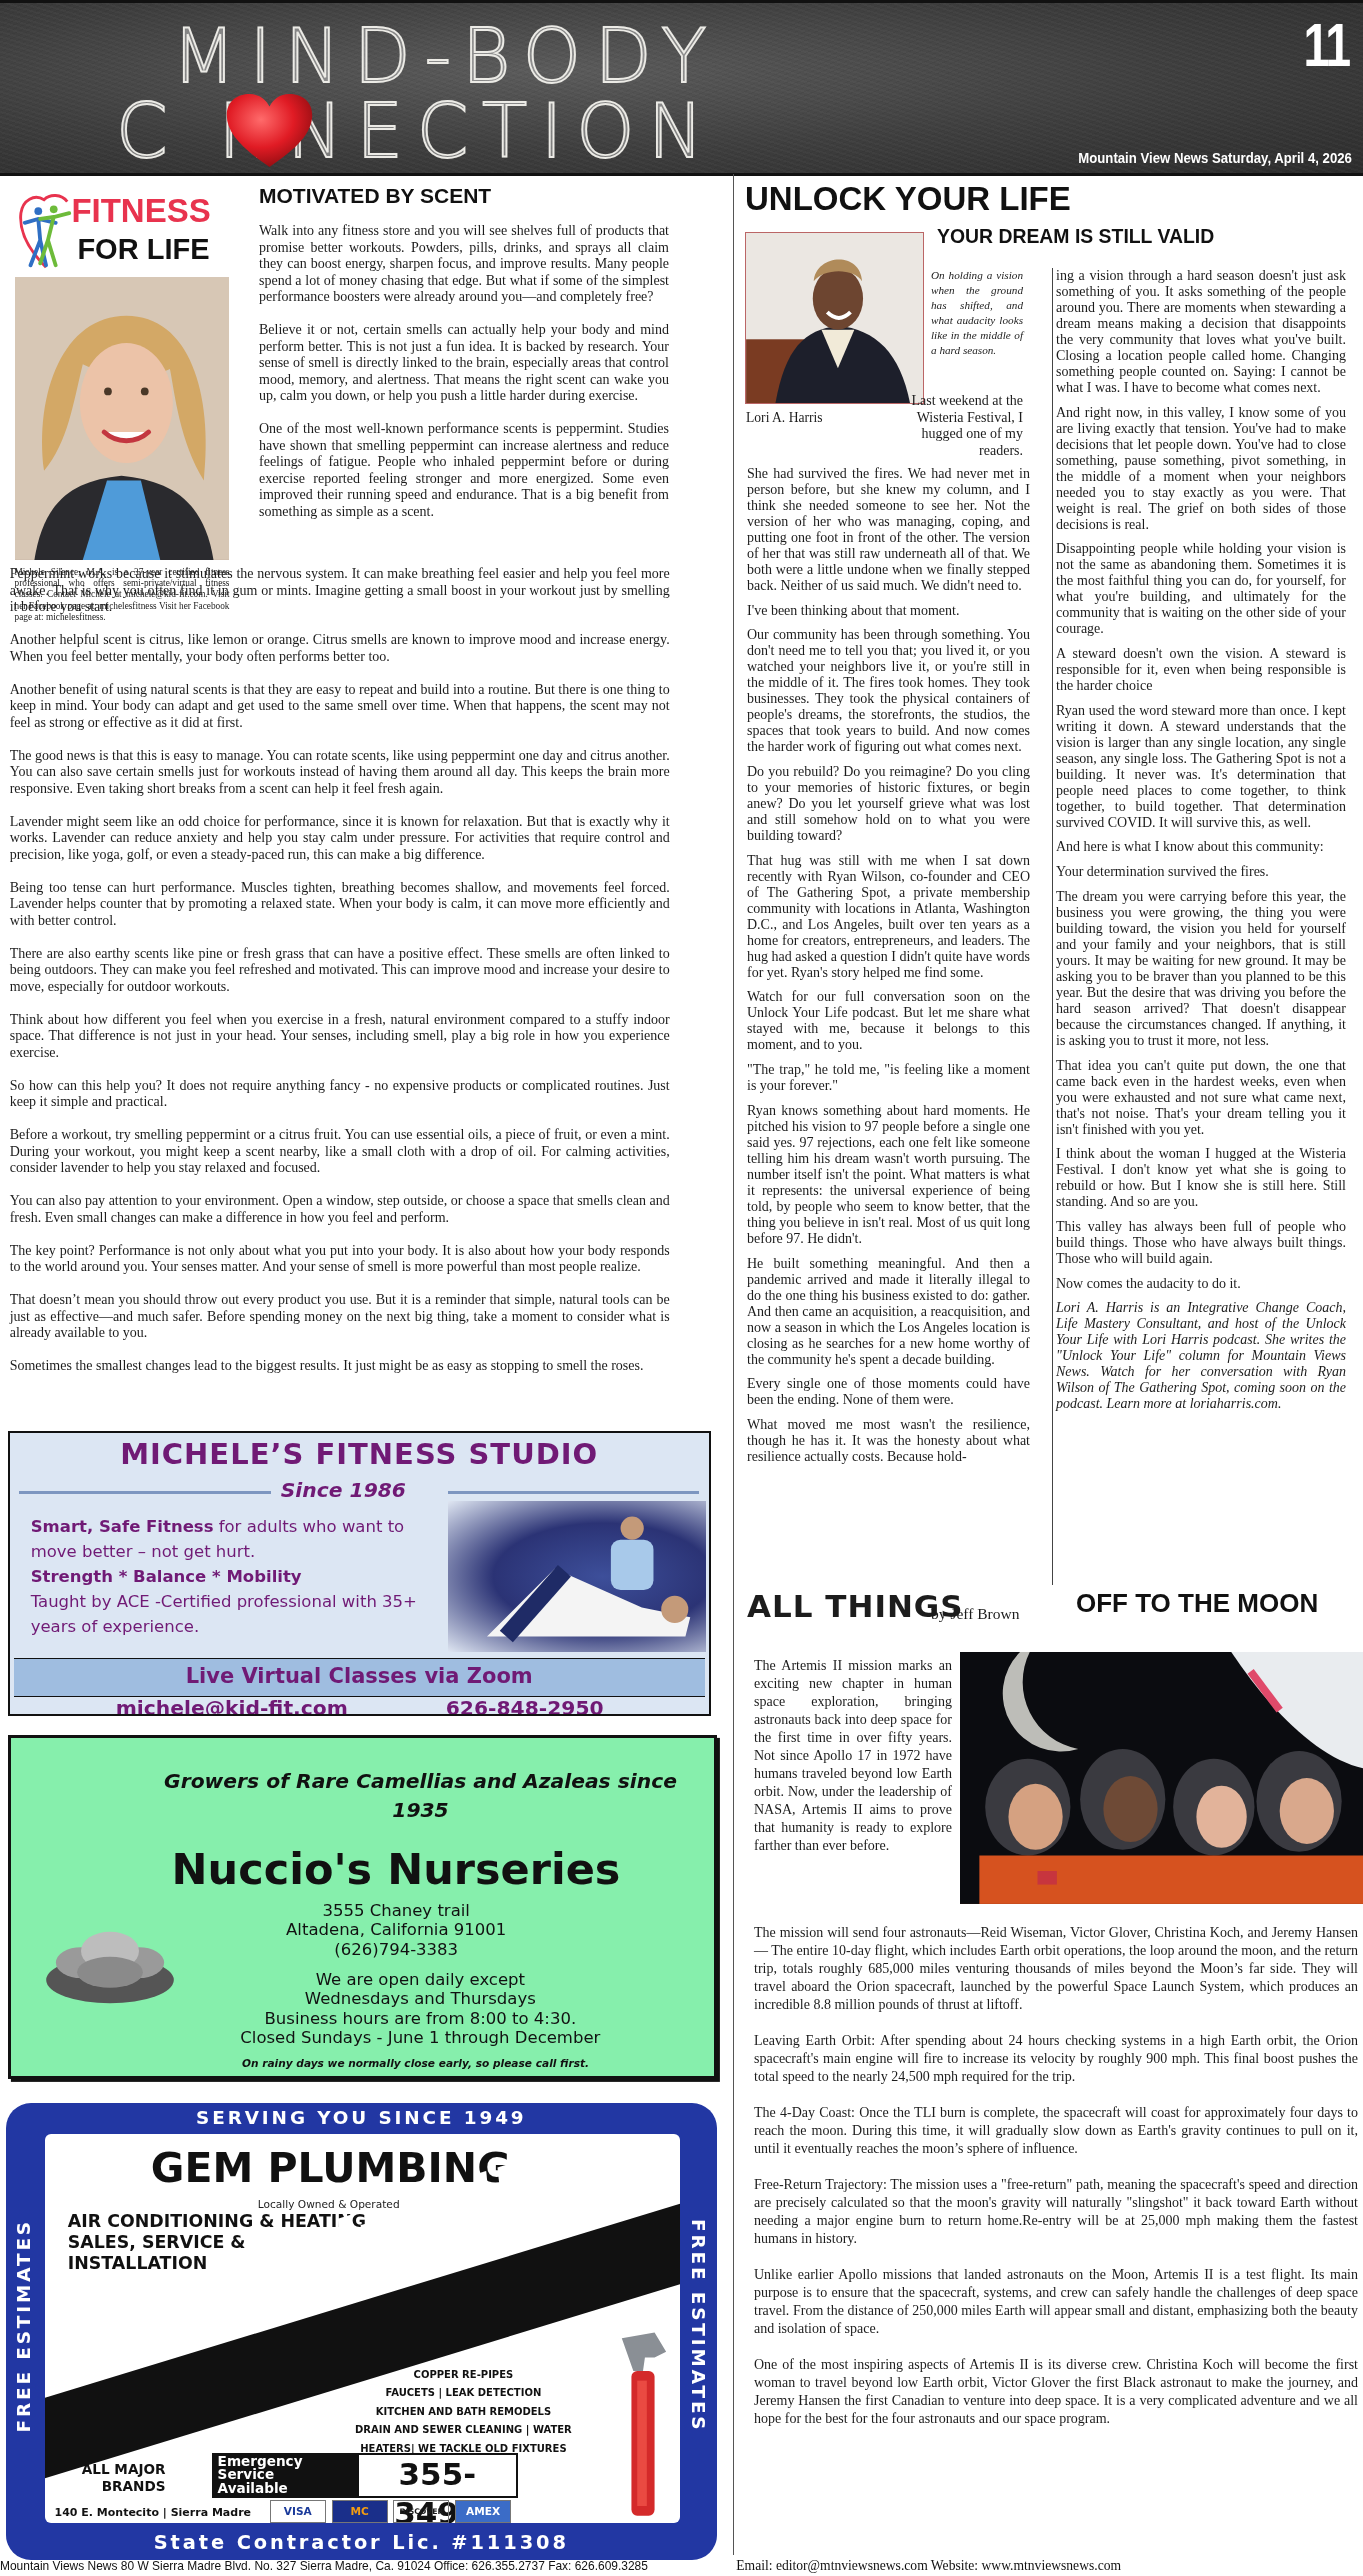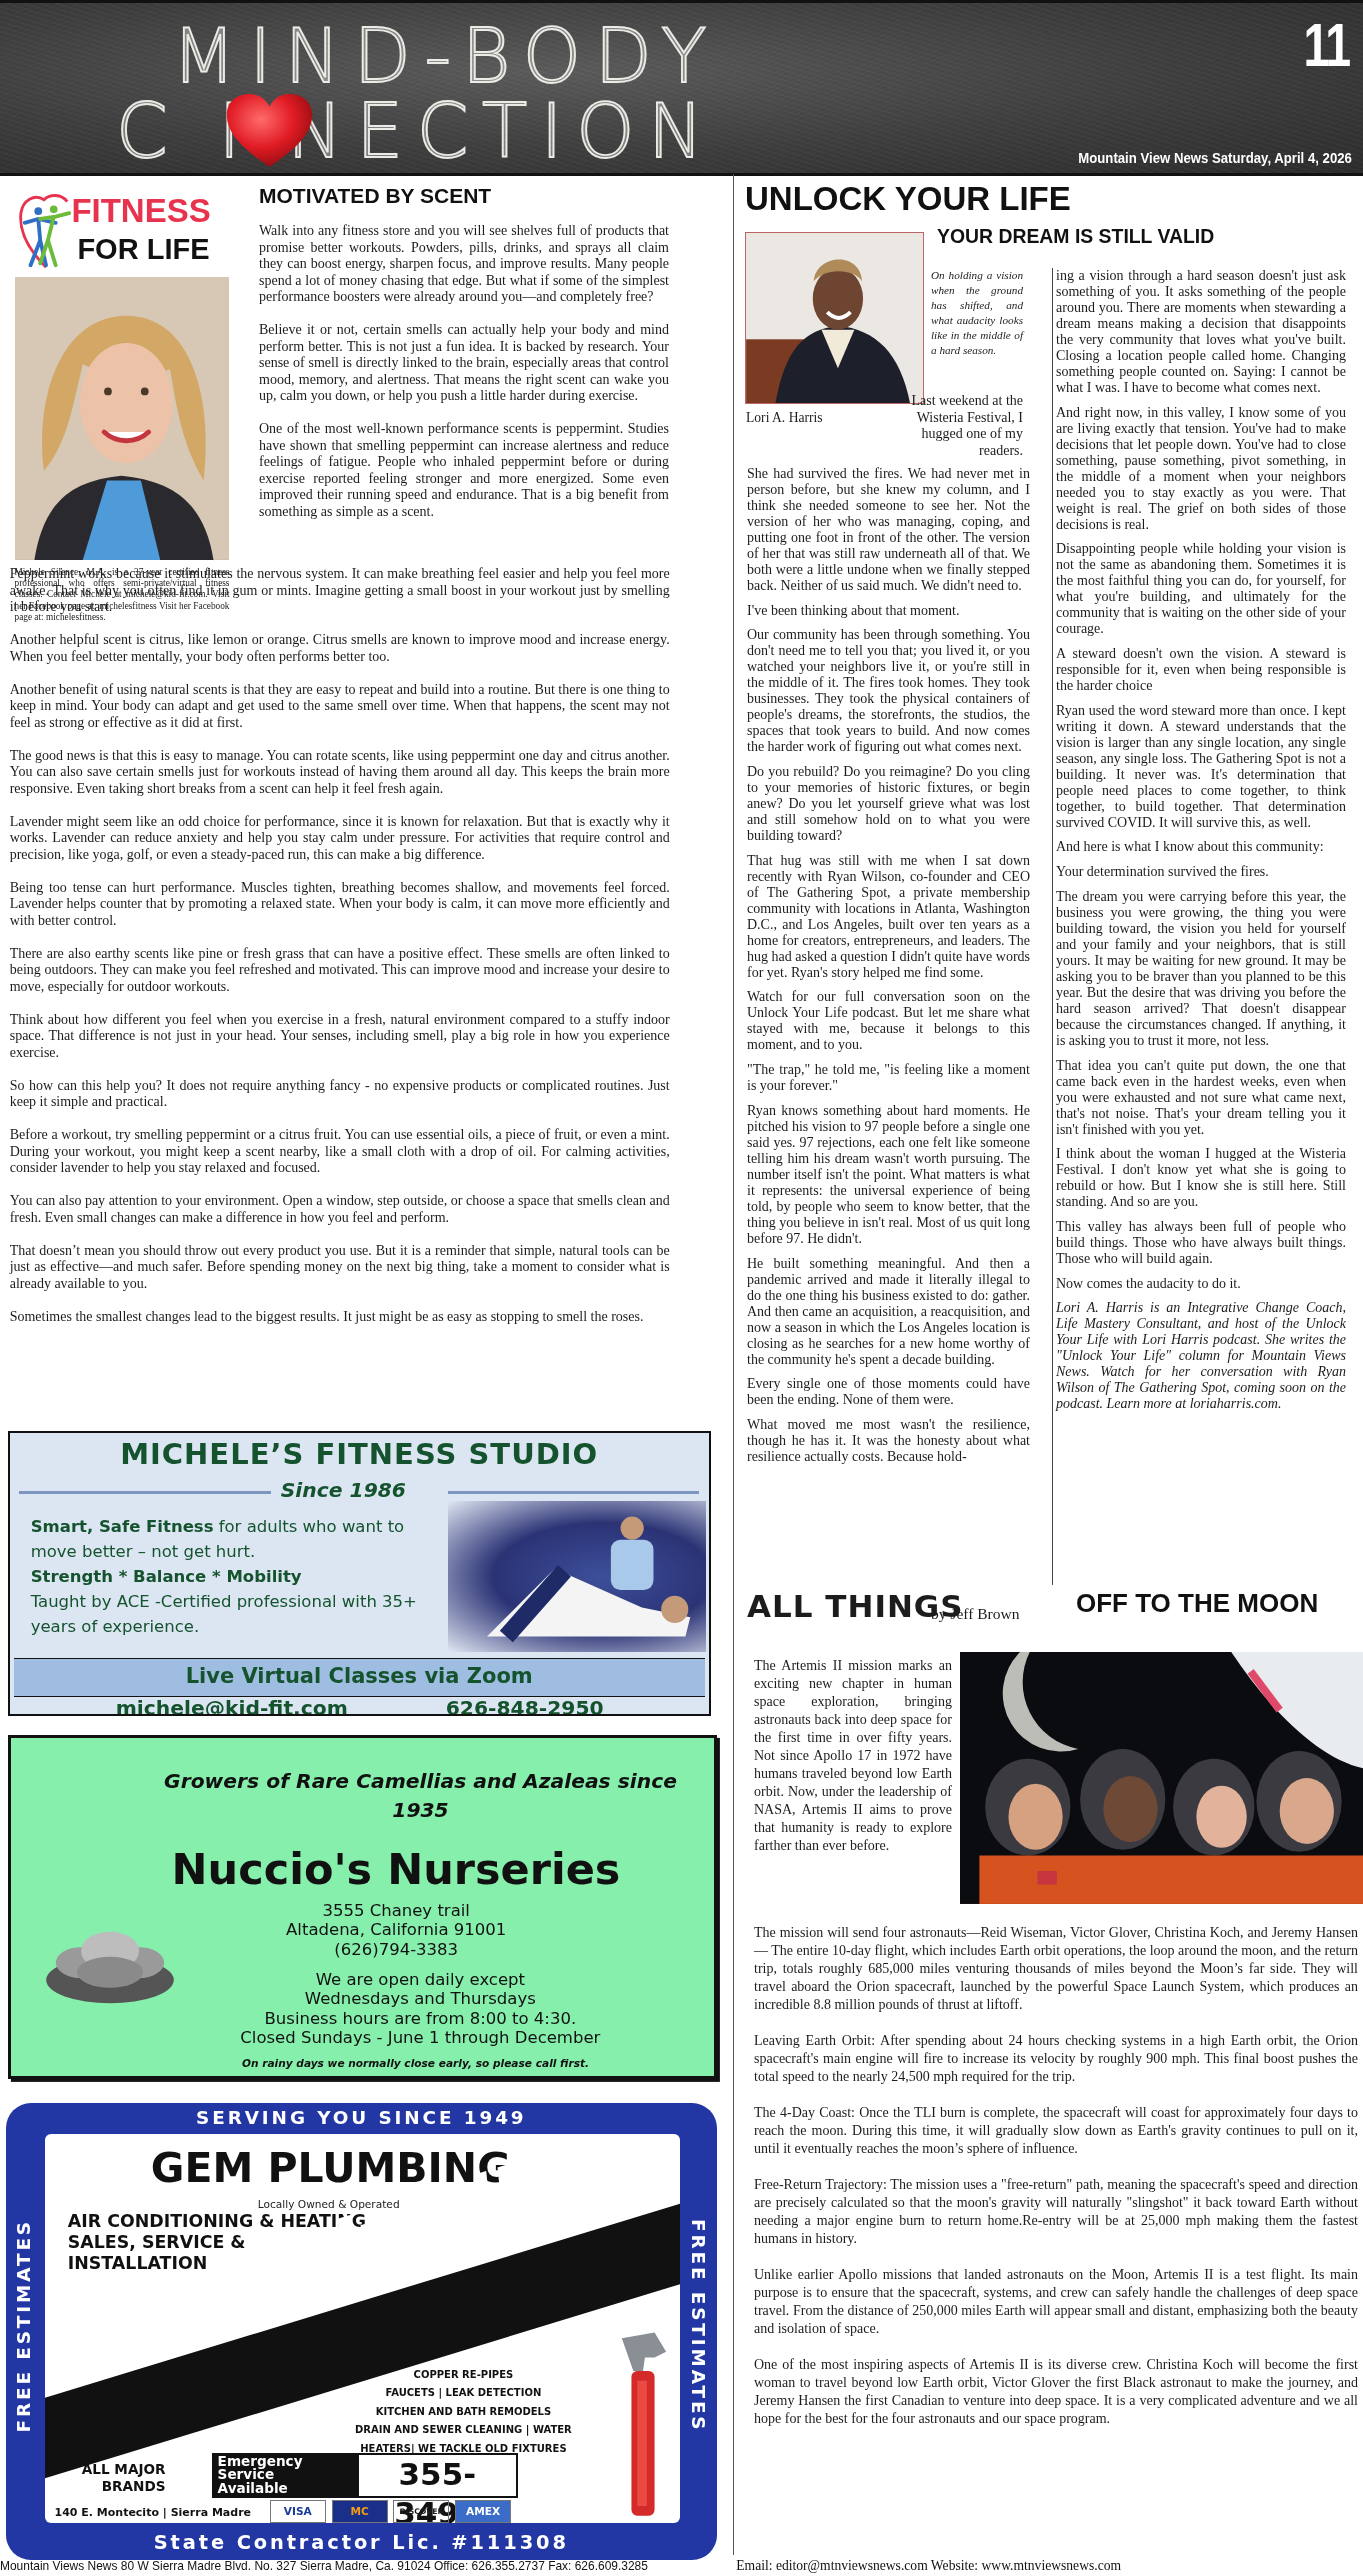--- a/index.html
+++ b/index.html
@@ -67,21 +67,21 @@
     font-size: 14px; line-height: 16.5px; text-align: justify;
   }
   .scent-body p { margin-bottom: 16.5px; }
   .col-rule { position: absolute; top: 174px; left: 733px; width: 1px; height: 2381px; background: #555; }
 
   
   .ad { position: absolute; overflow: hidden; }
   .ad-michele {
     left: 7.7px; top: 1431px; width: 703px; height: 285px;
     background: #dce6f3; border: 2.9px solid #111;
-    font-family: "DejaVu Sans", sans-serif; color: #14532d;
+    font-family: "DejaVu Sans", sans-serif; color: #701a75;
   }
   .ad-michele .m-title { position: absolute; left: 0; width: 100%; top: 3.9px; text-align: center; font-size: 29px; font-weight: bold; letter-spacing: 1px; }
   .ad-michele .m-since { position: absolute; left: 271px; top: 45px; font-size: 20.3px; font-weight: bold; font-style: italic; }
   .ad-michele .m-line { position: absolute; top: 58px; height: 2.9px; background: #7d96c0; }
   .ad-michele .m-copy { position: absolute; left: 21px; top: 81px; width: 407px; font-size: 16.5px; line-height: 25px; }
   .ad-michele .m-copy b { font-weight: bold; }
   .ad-michele .m-photo { position: absolute; left: 438px; top: 68px; width: 258px; height: 151px;
      background: radial-gradient(ellipse at 60% 50%, #3d4f9a 0%, #2b3375 50%, #dfe6f2 100%); }
   .ad-michele .m-band { position: absolute; left: 3.9px; right: 3.9px; top: 225px; height: 39px; background: #9fbde0; border-top: 1.9px solid #111; border-bottom: 1.9px solid #111; text-align: center; font-size: 21px; font-weight: bold; line-height: 35px; }
   .ad-michele .m-contact { position: absolute; left: 0; width: 100%; top: 263px; font-size: 20.3px; font-weight: bold; }
@@ -236,20 +236,21 @@
     <p>Another helpful scent is citrus, like lemon or orange. Citrus smells are known to improve mood and increase energy. When you feel better mentally, your body often performs better too.</p>
     <p>Another benefit of using natural scents is that they are easy to repeat and build into a routine. But there is one thing to keep in mind. Your body can adapt and get used to the same smell over time. When that happens, the scent may not feel as strong or effective as it did at first.</p>
     <p>The good news is that this is easy to manage. You can rotate scents, like using peppermint one day and citrus another. You can also save certain smells just for workouts instead of having them around all day. This keeps the brain more responsive. Even taking short breaks from a scent can help it feel fresh again.</p>
     <p>Lavender might seem like an odd choice for performance, since it is known for relaxation. But that is exactly why it works. Lavender can reduce anxiety and help you stay calm under pressure. For activities that require control and precision, like yoga, golf, or even a steady-paced run, this can make a big difference.</p>
     <p>Being too tense can hurt performance. Muscles tighten, breathing becomes shallow, and movements feel forced. Lavender helps counter that by promoting a relaxed state. When your body is calm, it can move more efficiently and with better control.</p>
     <p>There are also earthy scents like pine or fresh grass that can have a positive effect. These smells are often linked to being outdoors. They can make you feel refreshed and motivated. This can improve mood and increase your desire to move, especially for outdoor workouts.</p>
     <p>Think about how different you feel when you exercise in a fresh, natural environment compared to a stuffy indoor space. That difference is not just in your head. Your senses, including smell, play a big role in how you experience exercise.</p>
     <p>So how can this help you? It does not require anything fancy - no expensive products or complicated routines. Just keep it simple and practical.</p>
     <p>Before a workout, try smelling peppermint or a citrus fruit. You can use essential oils, a piece of fruit, or even a mint. During your workout, you might keep a scent nearby, like a small cloth with a drop of oil. For calming activities, consider lavender to help you stay relaxed and focused.</p>
     <p>You can also pay attention to your environment. Open a window, step outside, or choose a space that smells clean and fresh. Even small changes can make a difference in how you feel and perform.</p>
+    <p>The key point? Performance is not only about what you put into your body. It is also about how your body responds to the world around you. Your senses matter. And your sense of smell is more powerful than most people realize.</p>
     <p>That doesn’t mean you should throw out every product you use. But it is a reminder that simple, natural tools can be just as effective—and much safer. Before spending money on the next big thing, take a moment to consider what is already available to you.</p>
     <p>Sometimes the smallest changes lead to the biggest results. It just might be as easy as stopping to smell the roses.</p>
   </div>
 </section>
 
 <div class="ad ad-michele">
   <div class="m-title">MICHELE’S FITNESS STUDIO</div>
   <div class="m-line" style="left:9.7px;width:252px;"></div>
   <div class="m-since">Since 1986</div>
   <div class="m-line" style="left:438px;right:9.7px;"></div>

